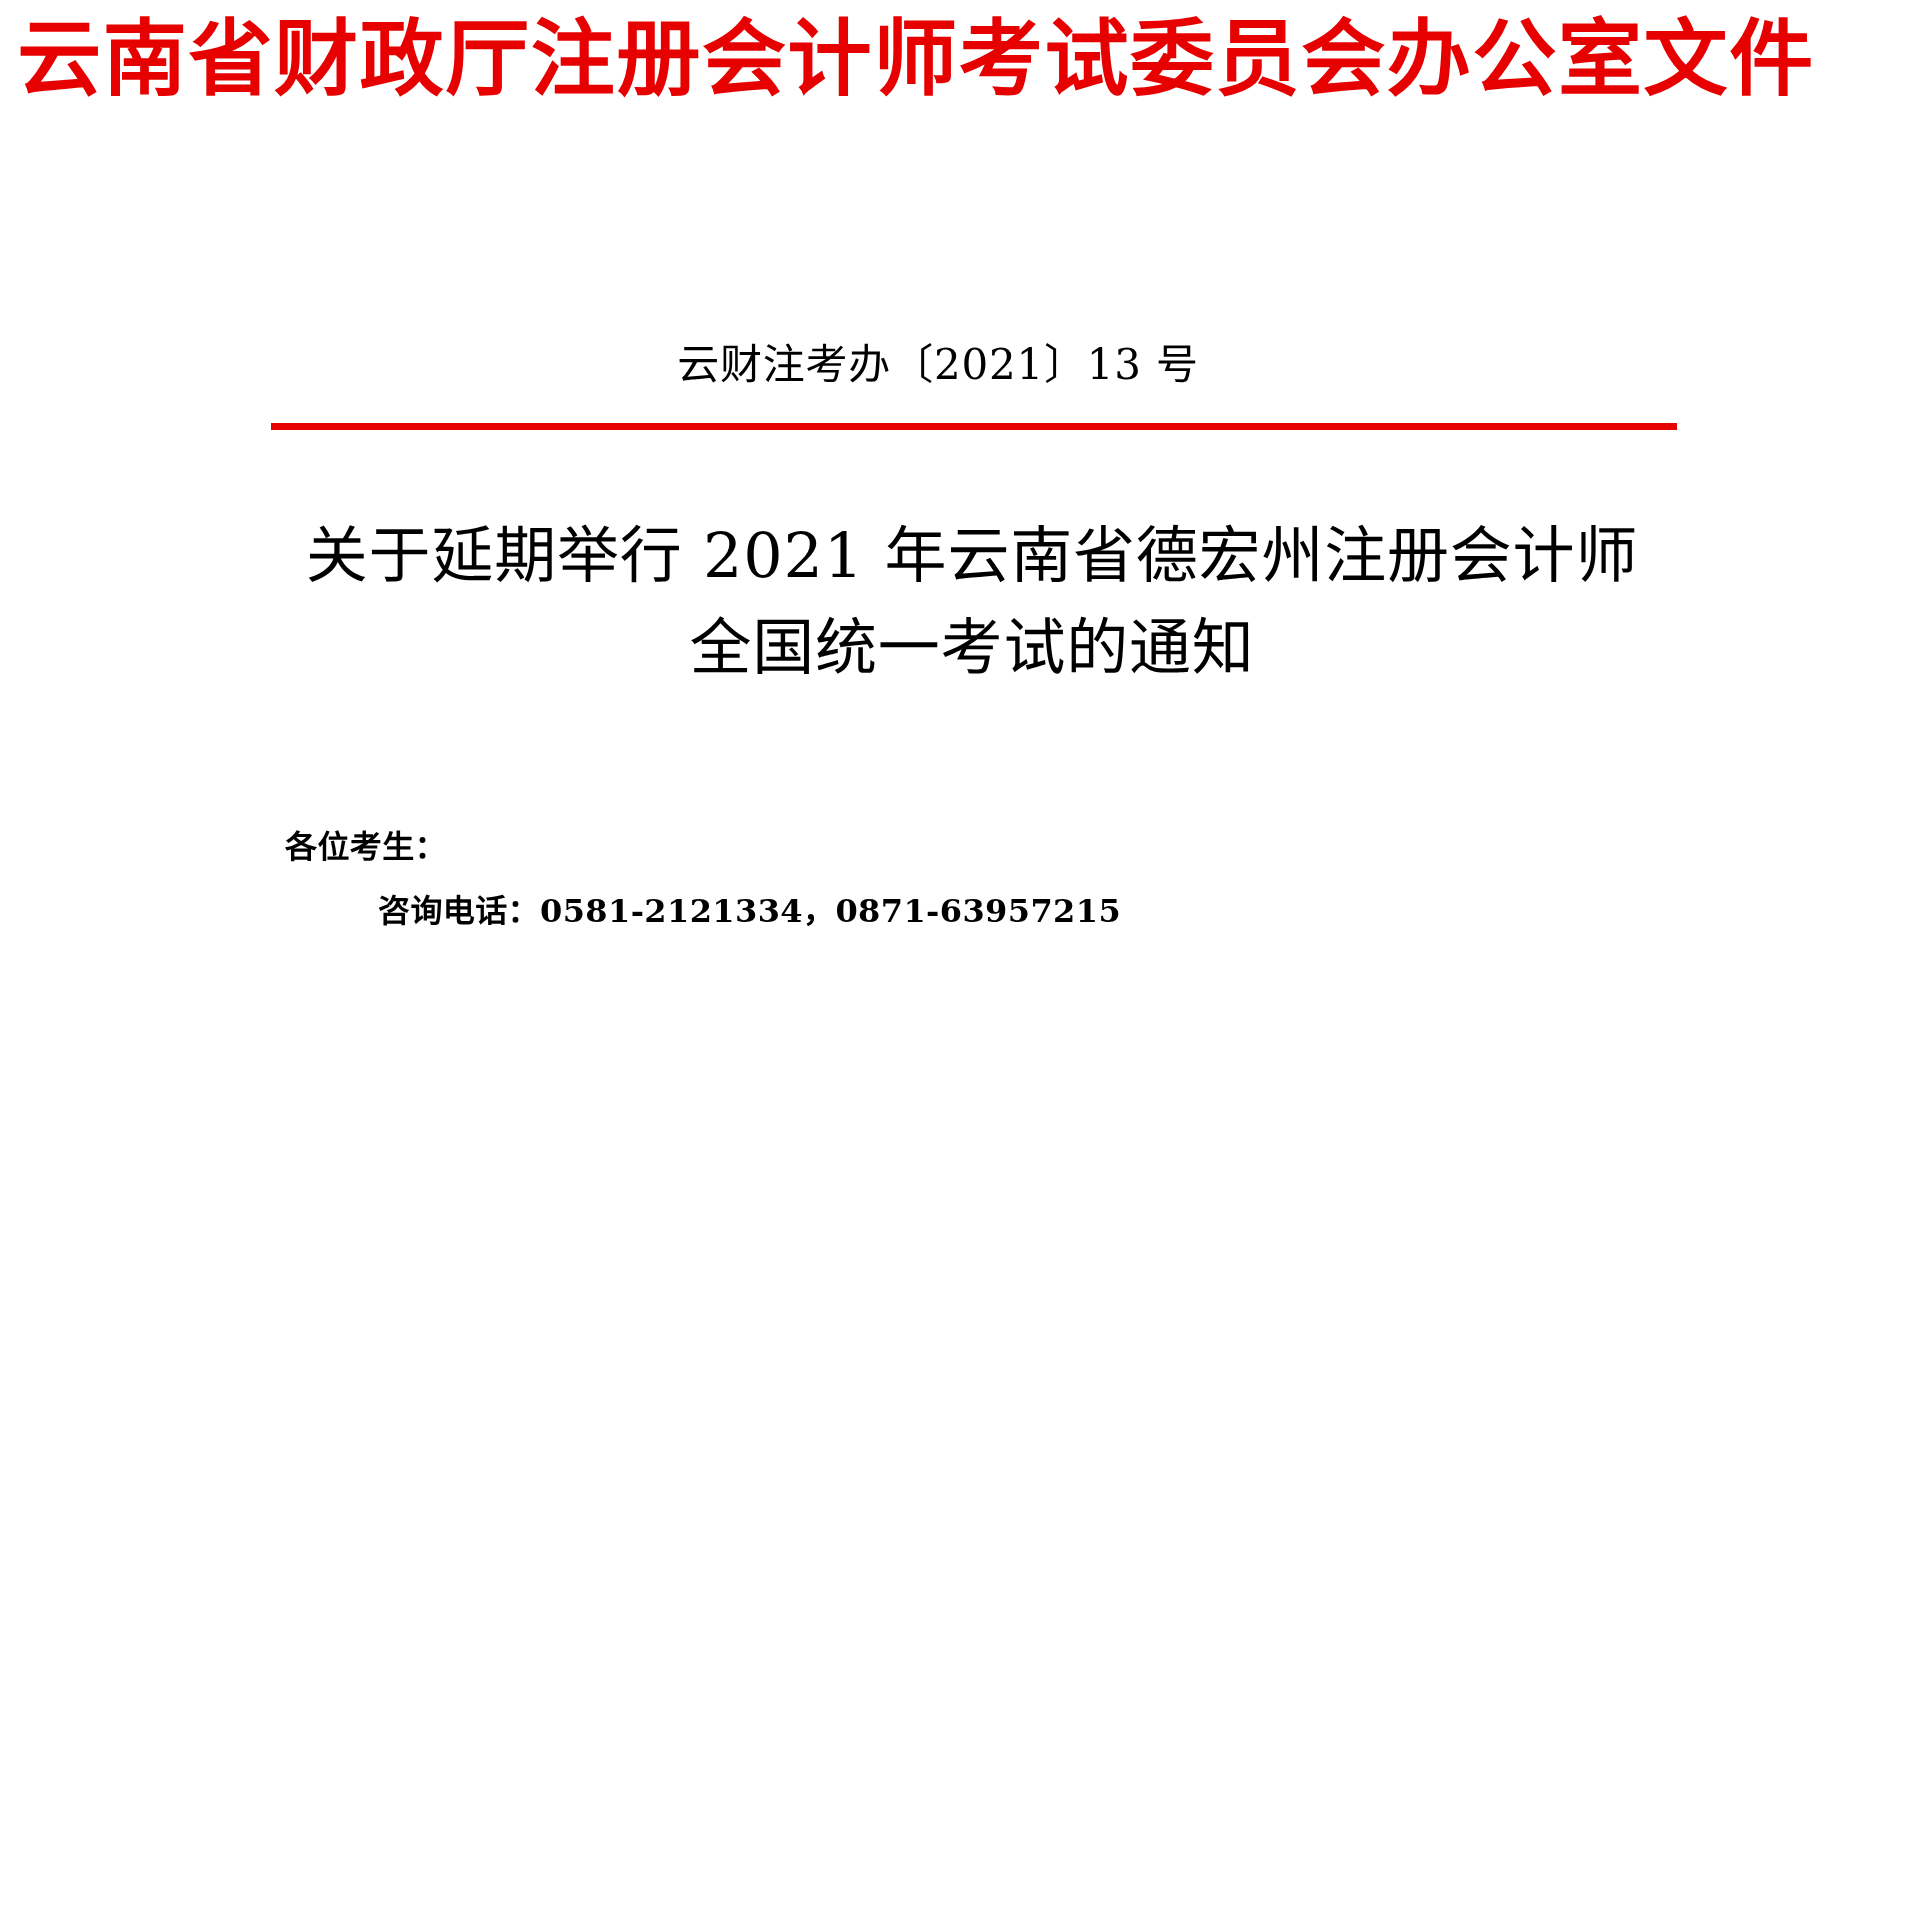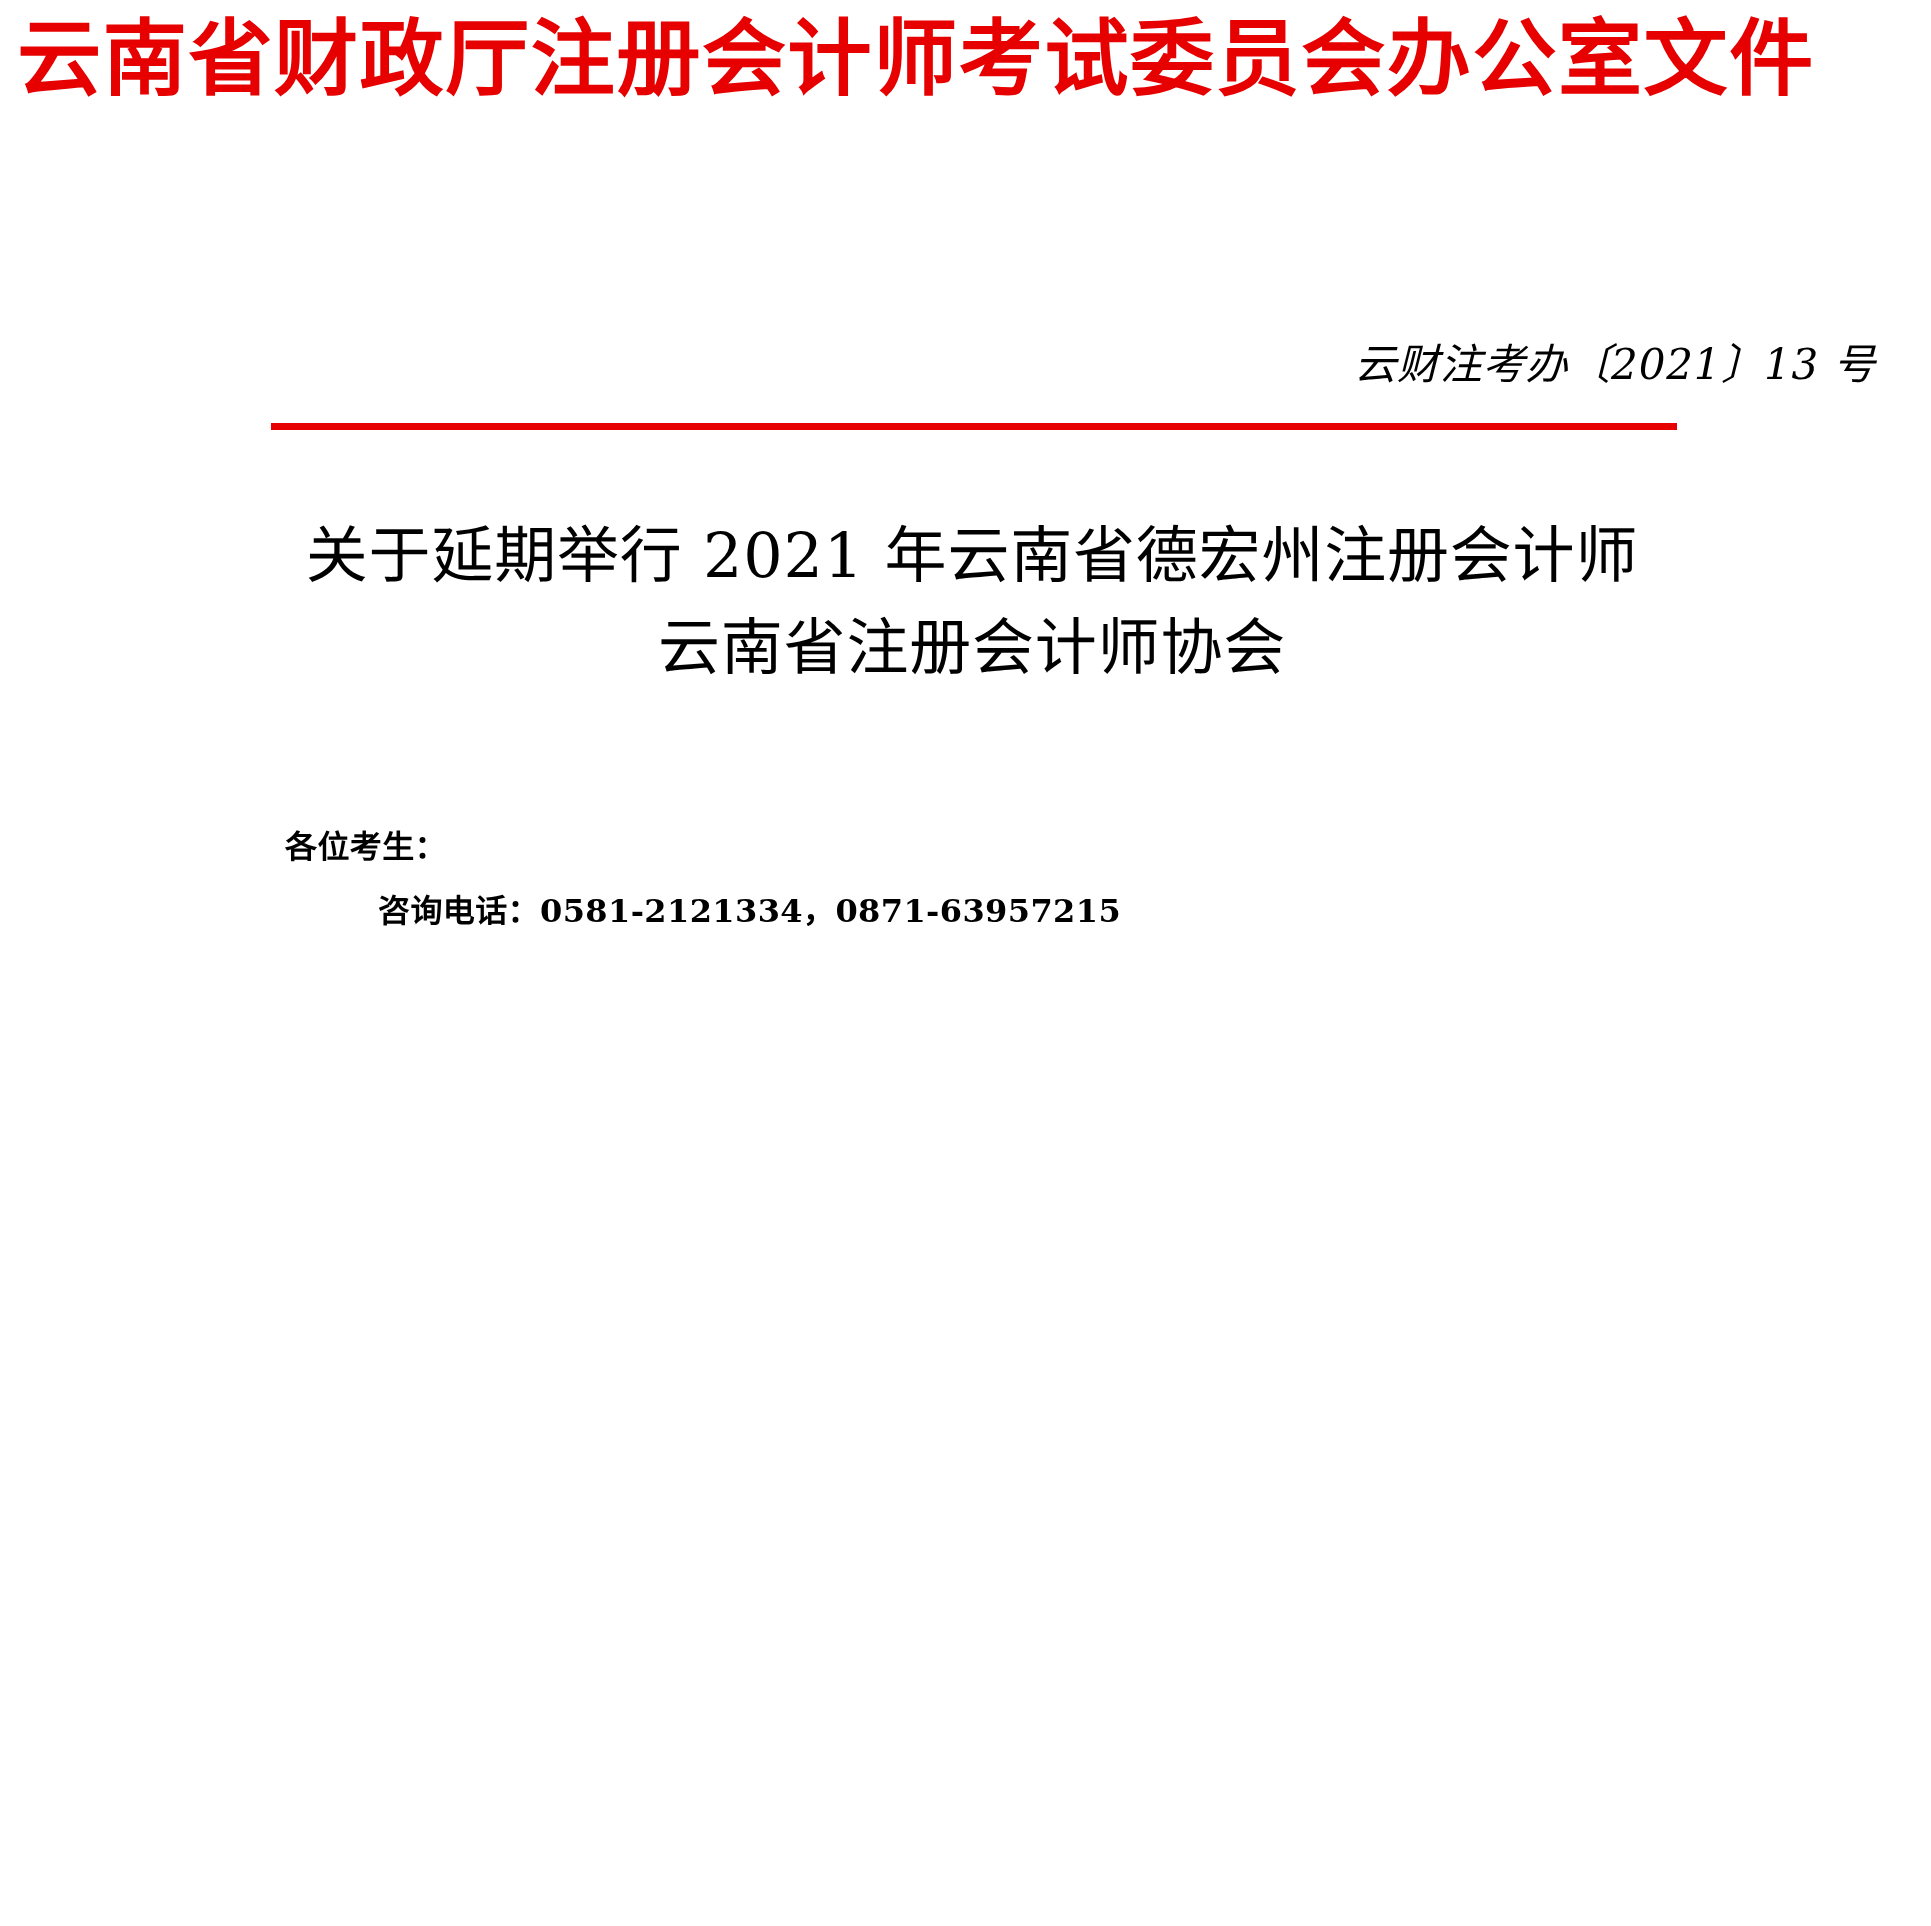--- a/index.html
+++ b/index.html
@@ -44,26 +44,25 @@
     letter-spacing: 1.6px;
     white-space: nowrap;
   }
 
   
   .doc-number {
     position: absolute;
     top: 336px;
     left: 0;
     width: 1876px;
-    text-align: right;
+    text-align: center;
     font-size: 42px;
     line-height: 1.4;
     letter-spacing: 0.8px;
     font-family: "DejaVu Serif", "Liberation Serif", serif;
-    font-style: italic;
   }
 
   
   .red-rule {
     position: absolute;
     top: 423px;
     left: 271px;
     width: 1406px;
     height: 7.3px;
     background: #e60000;
@@ -116,21 +115,21 @@
   <div class="masthead">
     <div class="masthead-title">云南省财政厅注册会计师考试委员会办公室文件</div>
   </div>
 
   <div class="doc-number">云财注考办〔2021〕13 号</div>
 
   <div class="red-rule"></div>
 
   <div class="doc-title">
     <span class="line">关于延期举行 2021 年云南省德宏州注册会计师</span>
-    <span class="line">云南省注册会计师协会</span>
+    <span class="line">全国统一考试的通知</span>
   </div>
 
   <div class="body-text">
     <p>各位考生：</p>
     <p class="indent">咨询电话：0581-2121334，0871-63957215</p>
   </div>
 
 </div>
 
 

